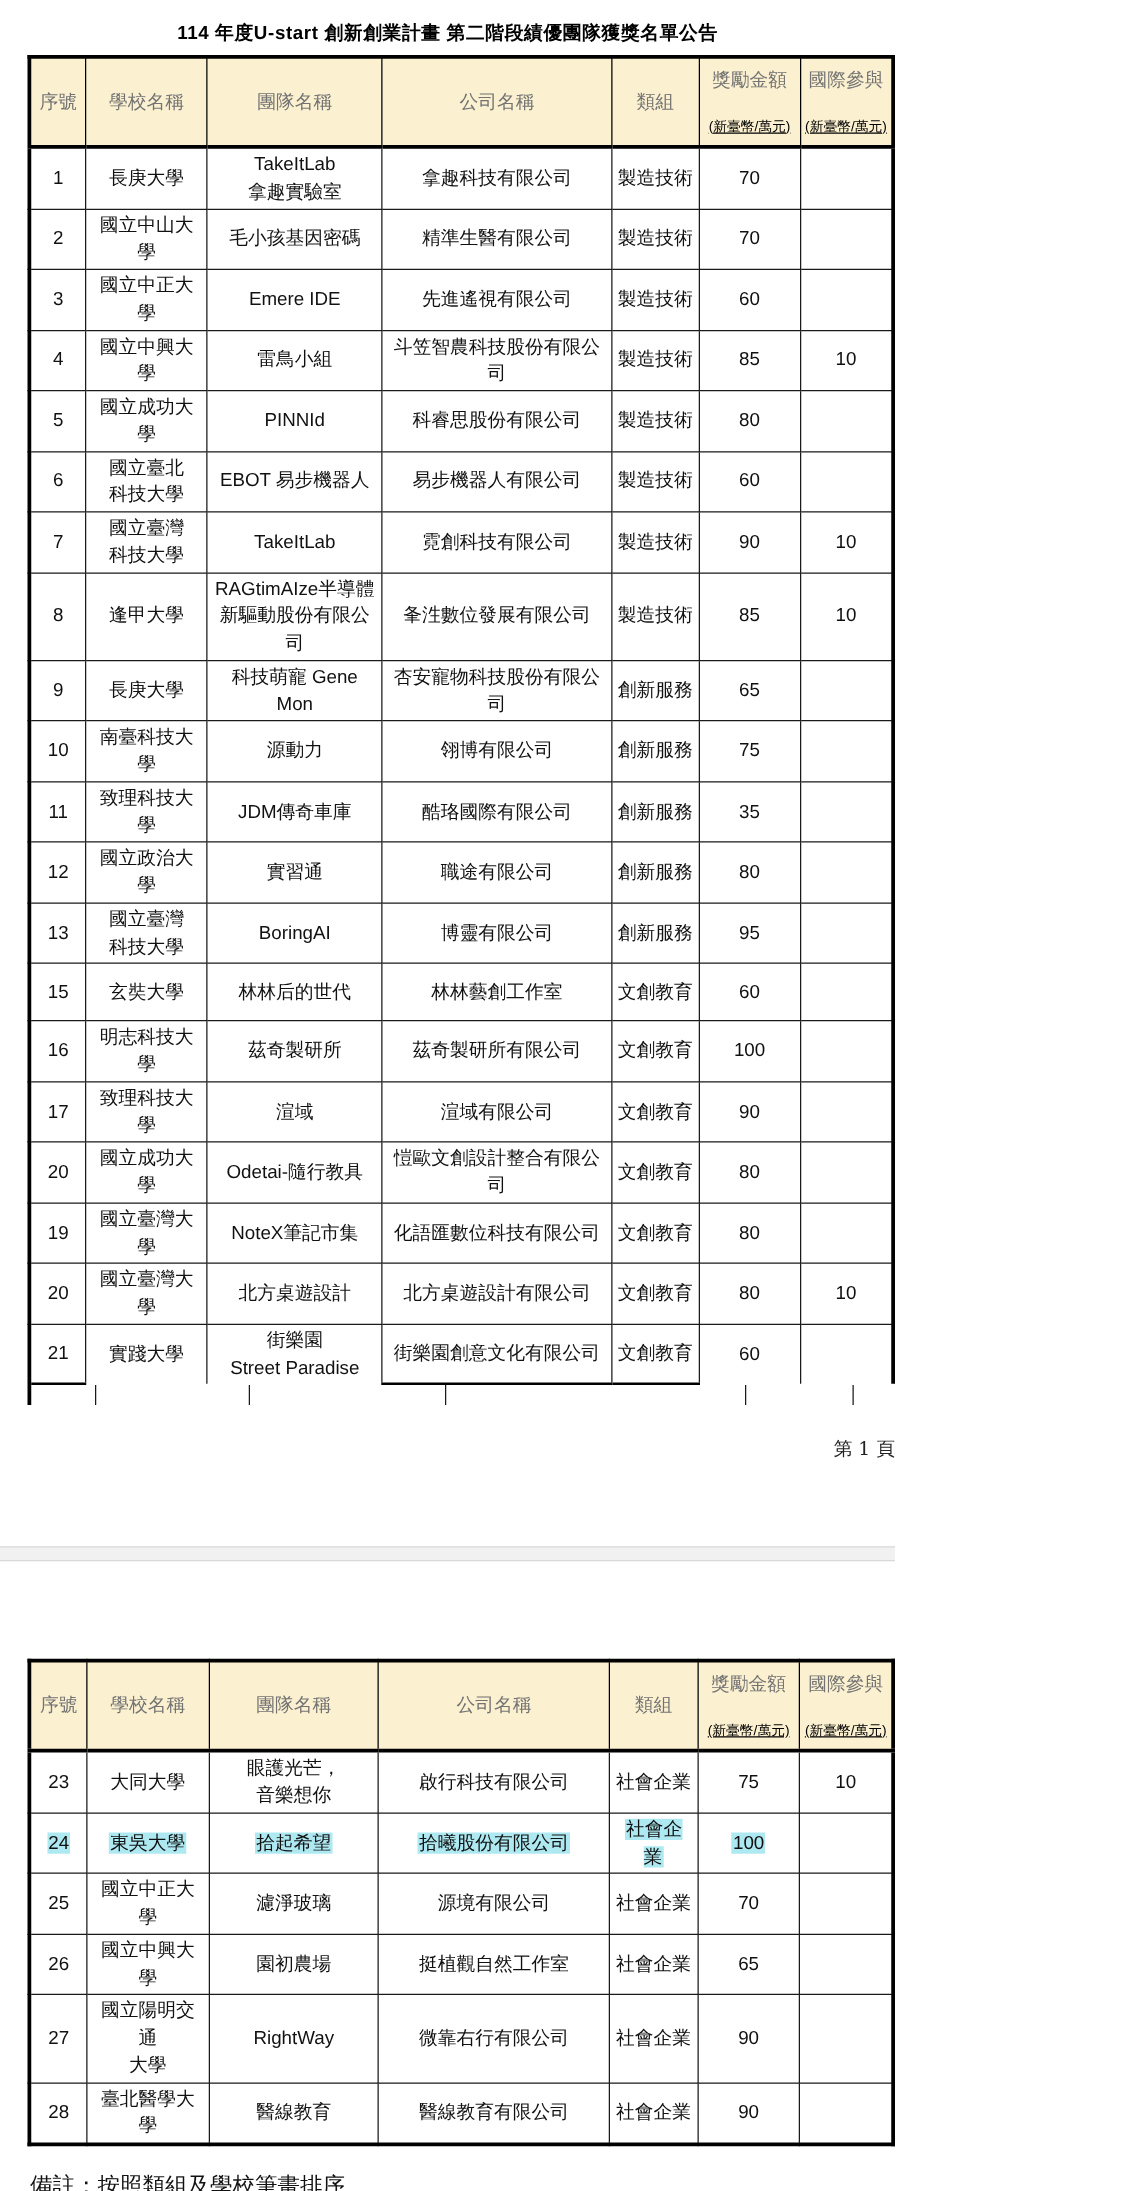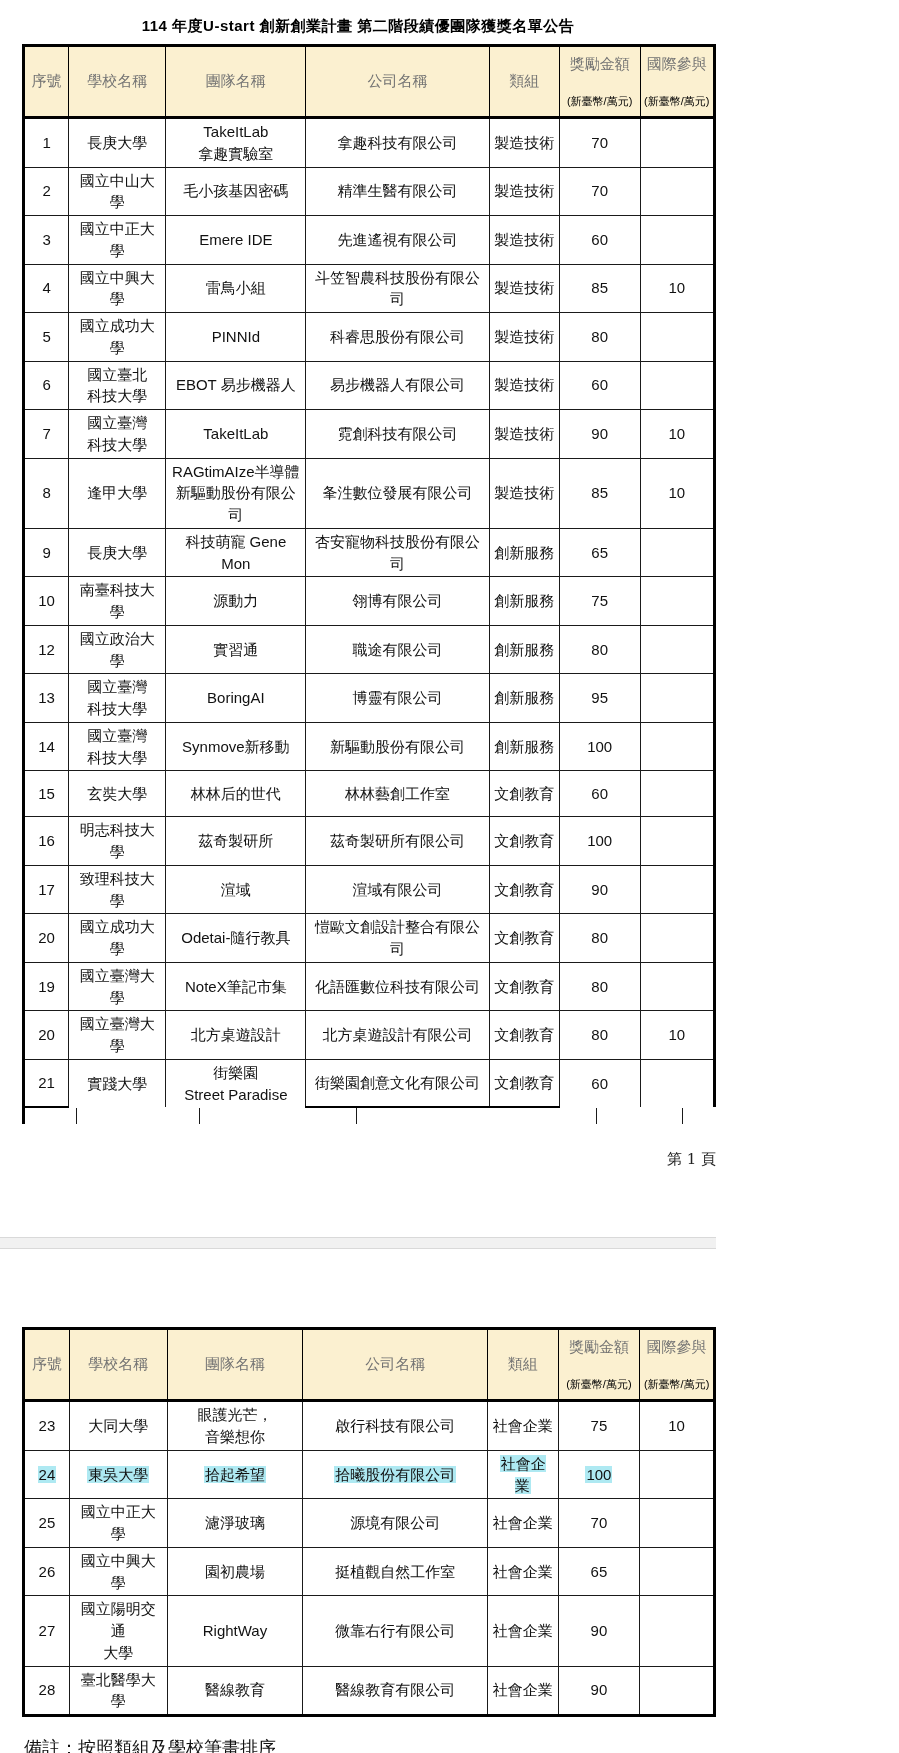--- a/index.html
+++ b/index.html
@@ -31,21 +31,21 @@
     background: var(--header-bg, #FBF0D0);
     border: 1px solid #000;
     border-bottom: 3px solid #000;
     height: 72px;
     font-weight: normal;
     text-align: center;
     vertical-align: middle;
     padding: 2px;
   }
   .h-label { font-size: 15px; color: #737373; }
-  .h-sub { font-size: 11px; color: #000; margin-top: 20px; }
+  .h-sub { font-size: 11px; color: #000; margin-top: 20px; text-decoration: underline; }
   table.awards td {
     border: 1px solid #1a1a1a;
     height: 46px;
     text-align: center;
     vertical-align: middle;
     font-size: 15px;
     line-height: 1.45;
     padding: 2px 4px;
     white-space: pre-line;
     color: #111;
@@ -230,46 +230,45 @@
         <tr>
           <td>10</td>
           <td>南臺科技大學</td>
           <td>源動力</td>
           <td>翎博有限公司</td>
           <td>創新服務</td>
           <td>75</td>
           <td></td>
         </tr>
         <tr>
+          <td>11</td>
+          <td>致理科技大學</td>
+          <td>JDM傳奇車庫</td>
+          <td>酷珞國際有限公司</td>
+          <td>創新服務</td>
+          <td>35</td>
+          <td></td>
+        </tr>
+        <tr>
           <td>12</td>
           <td>國立政治大學</td>
           <td>實習通</td>
           <td>職途有限公司</td>
           <td>創新服務</td>
           <td>80</td>
           <td></td>
         </tr>
         <tr>
           <td>13</td>
           <td>國立臺灣
 科技大學</td>
           <td>BoringAI</td>
           <td>博靈有限公司</td>
           <td>創新服務</td>
           <td>95</td>
-          <td></td>
-        </tr>
-        <tr>
-          <td>14</td>
-          <td>國立臺灣
-科技大學</td>
-          <td>Synmove新移動</td>
-          <td>新驅動股份有限公司</td>
-          <td>創新服務</td>
-          <td>100</td>
           <td></td>
         </tr>
         <tr>
           <td>15</td>
           <td>玄奘大學</td>
           <td>林林后的世代</td>
           <td>林林藝創工作室</td>
           <td>文創教育</td>
           <td>60</td>
           <td></td>

